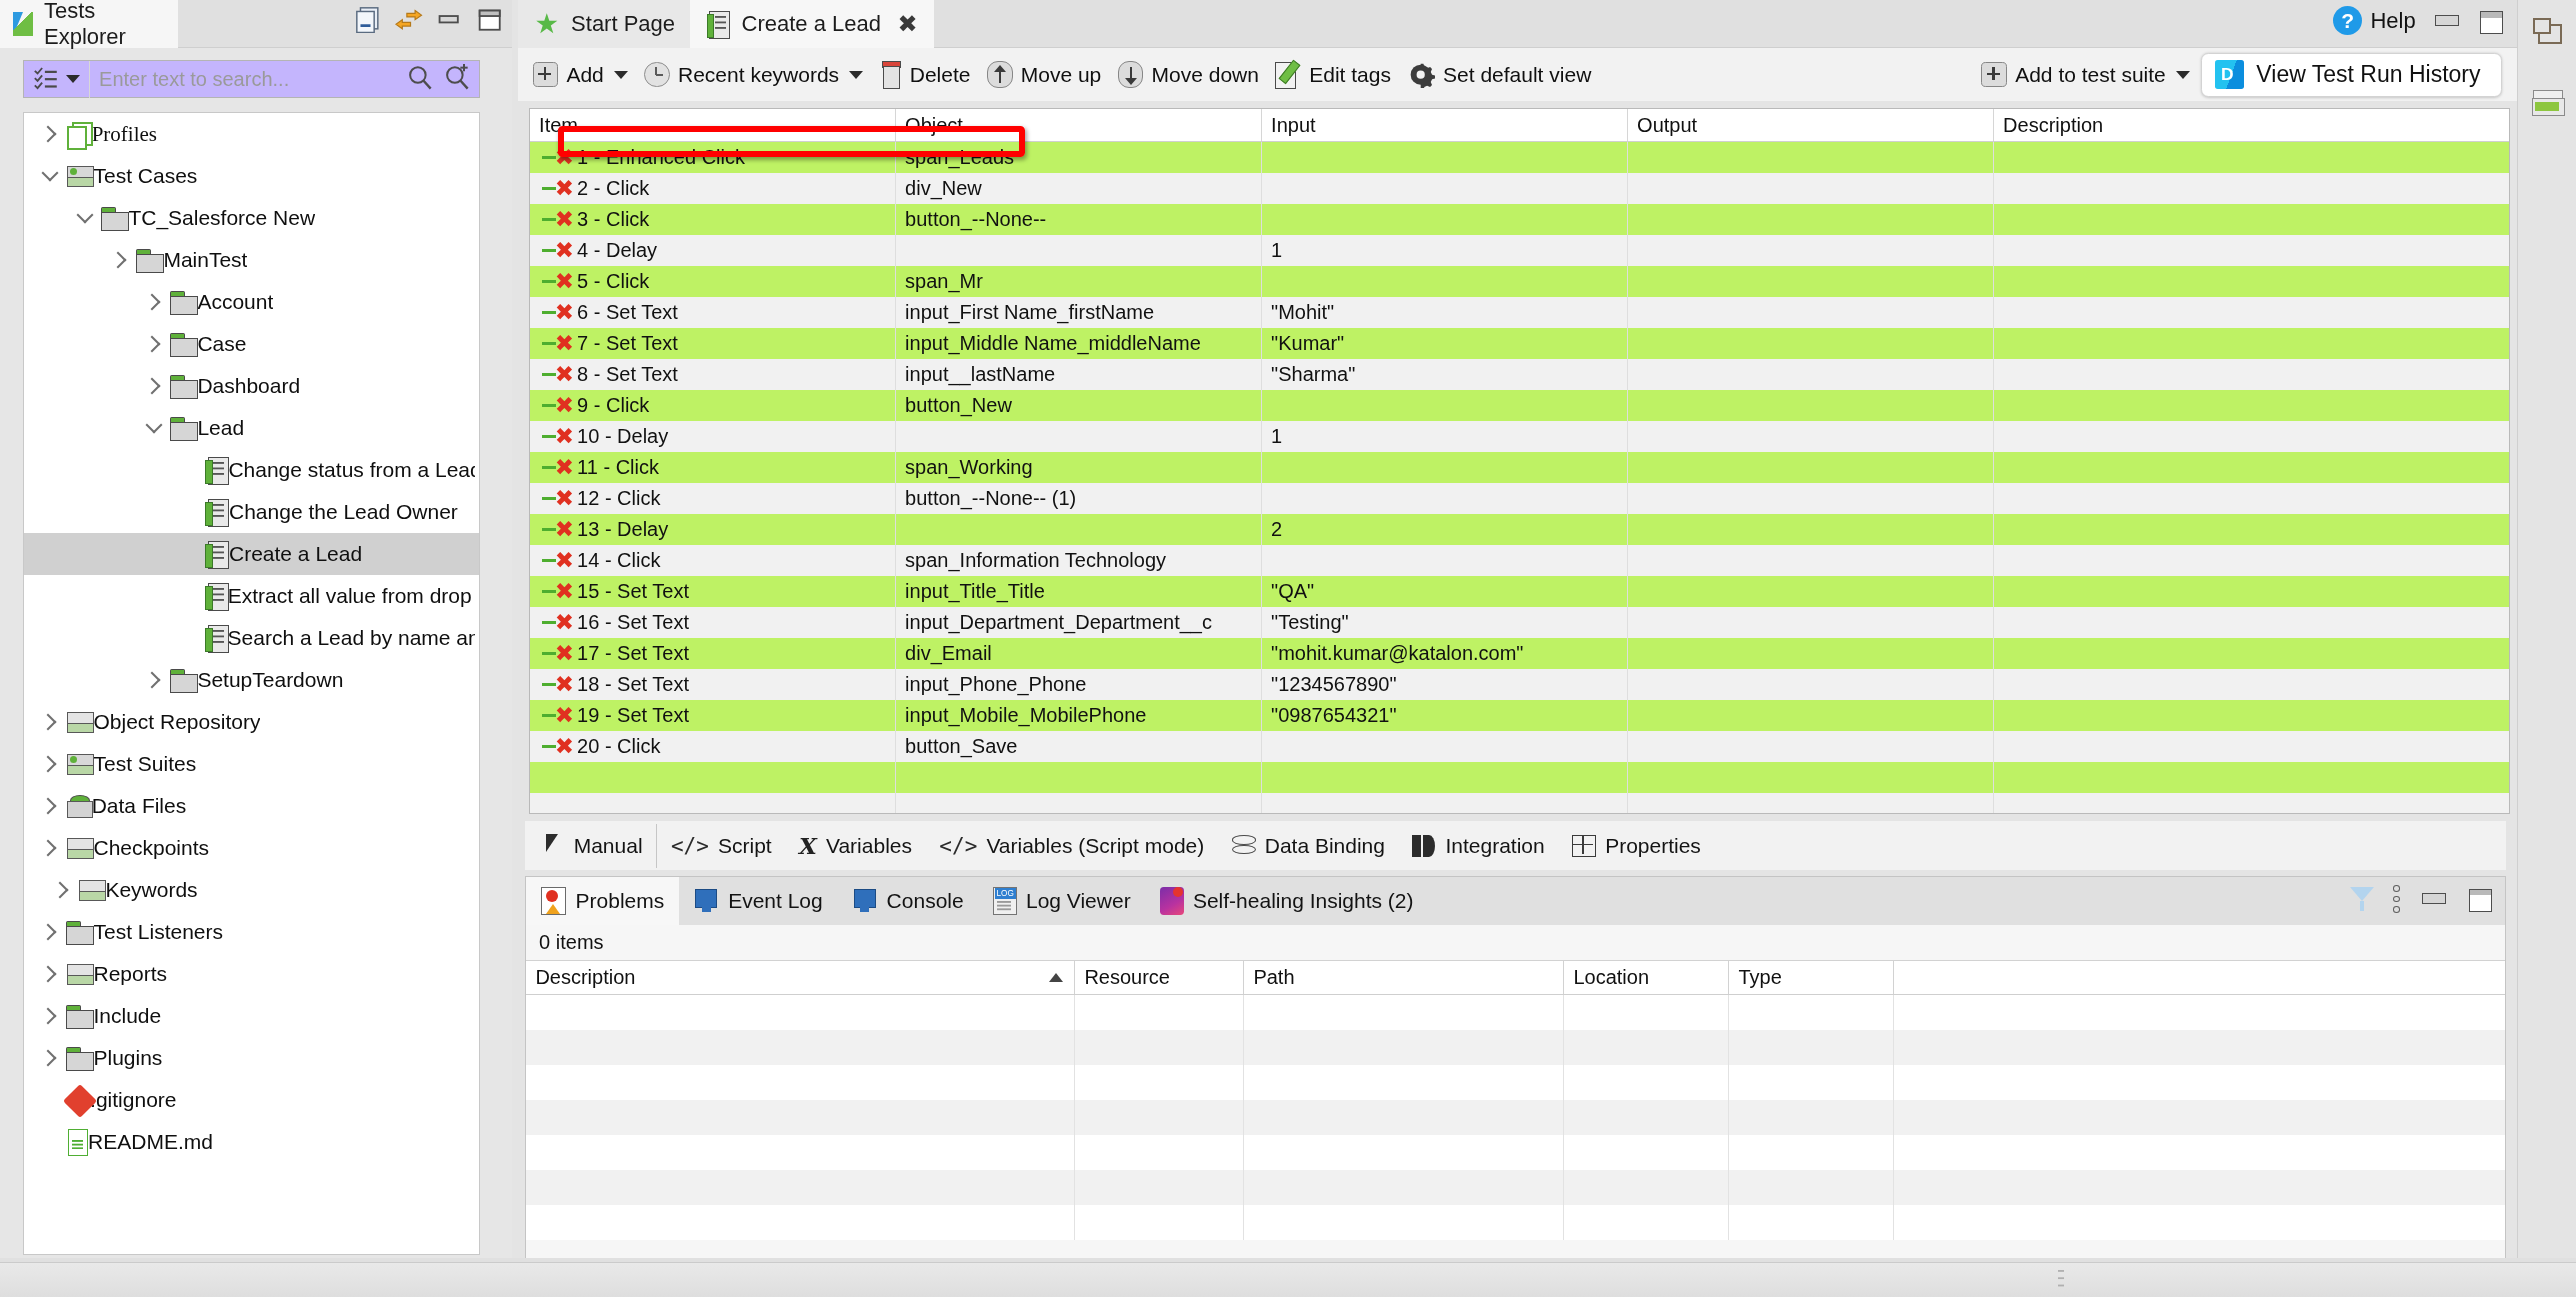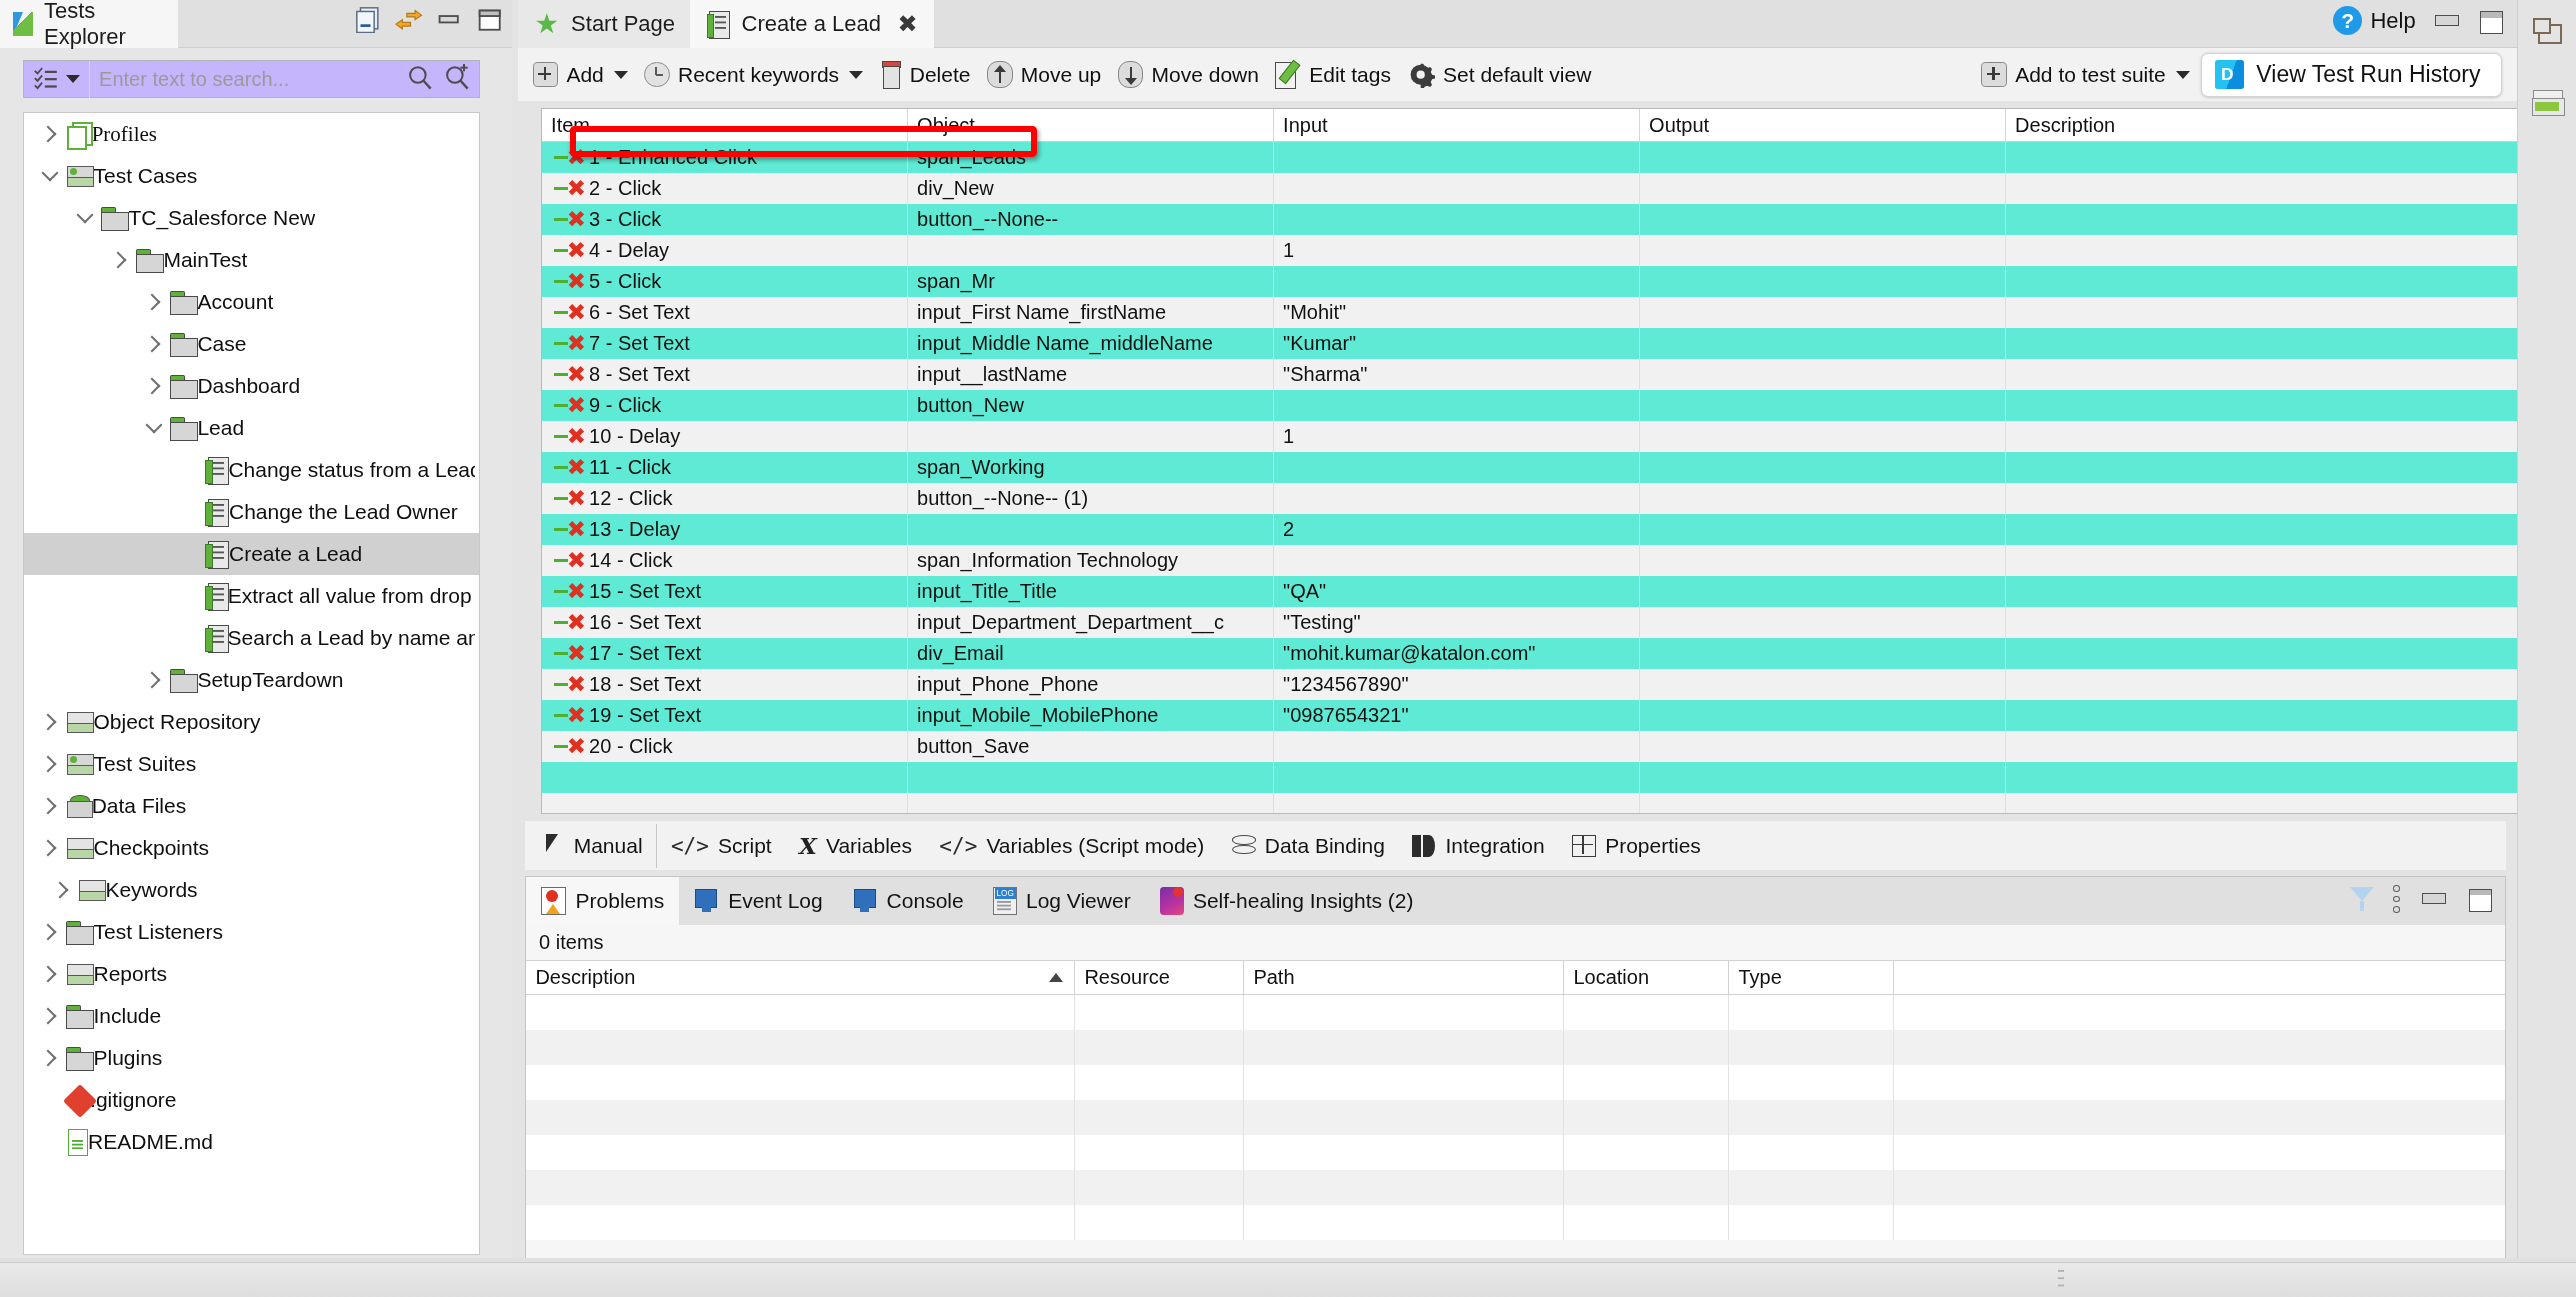--- a/index.html
+++ b/index.html
@@ -354,23 +354,23 @@
     background: linear-gradient(110deg, #23c2f0 0 55%, #0b8ede 55% 100%);
   }
   .katalon-sq:after {
     content:"D"; position:absolute; left: 6.4px; top: 3.7px;
     color: #fff; font-size: 17.4px; font-weight: bold;
     font-family: "Liberation Sans", sans-serif;
   }
 
   
   #steps {
-    position: absolute; left: 23px; top: 108px;
+    position: absolute; left: 11px; top: 108px;
     width: 1981px; height: 706px;
-    background: #5eead4;
+    background: #bef264;
     border: 0.9px solid #b9b9b9;
     overflow: hidden;
   }
   .st-head {
     display: flex; height: 33px;
     background: #ffffff;
     border-bottom: 0.9px solid #d0d0d0;
     font-size: 20px; color: #111;
   }
   .st-head > div {

